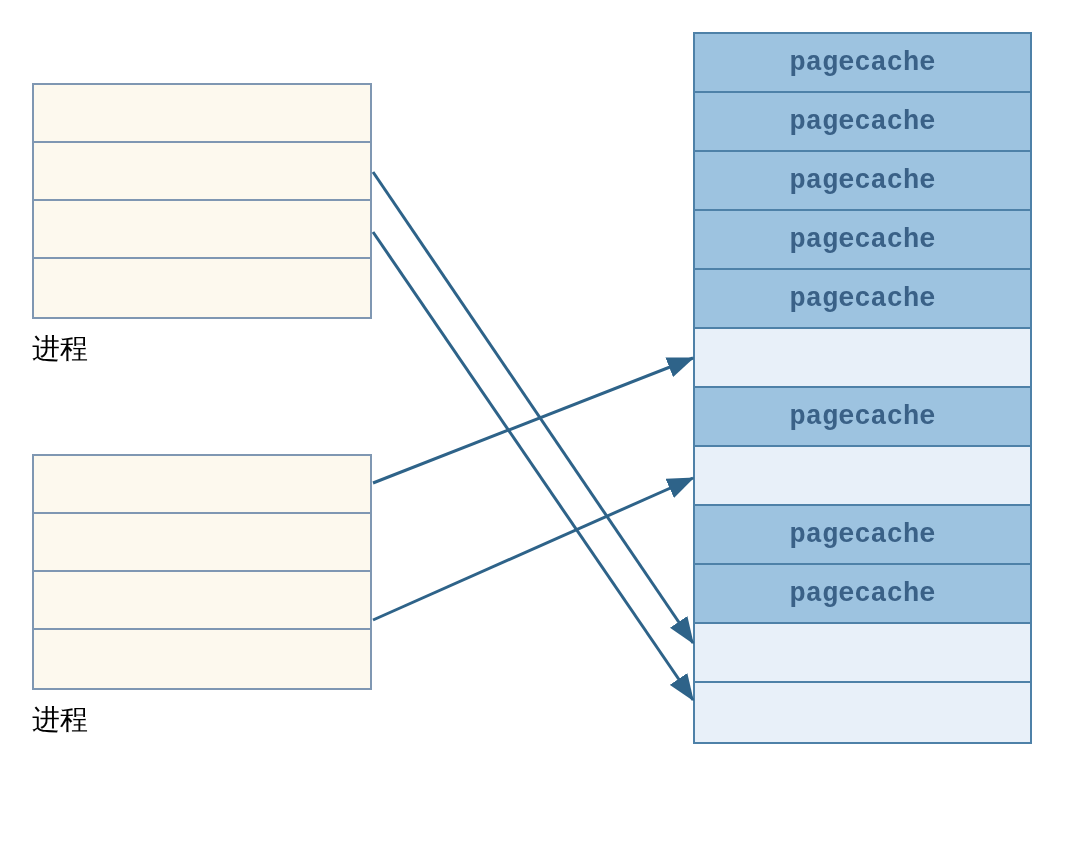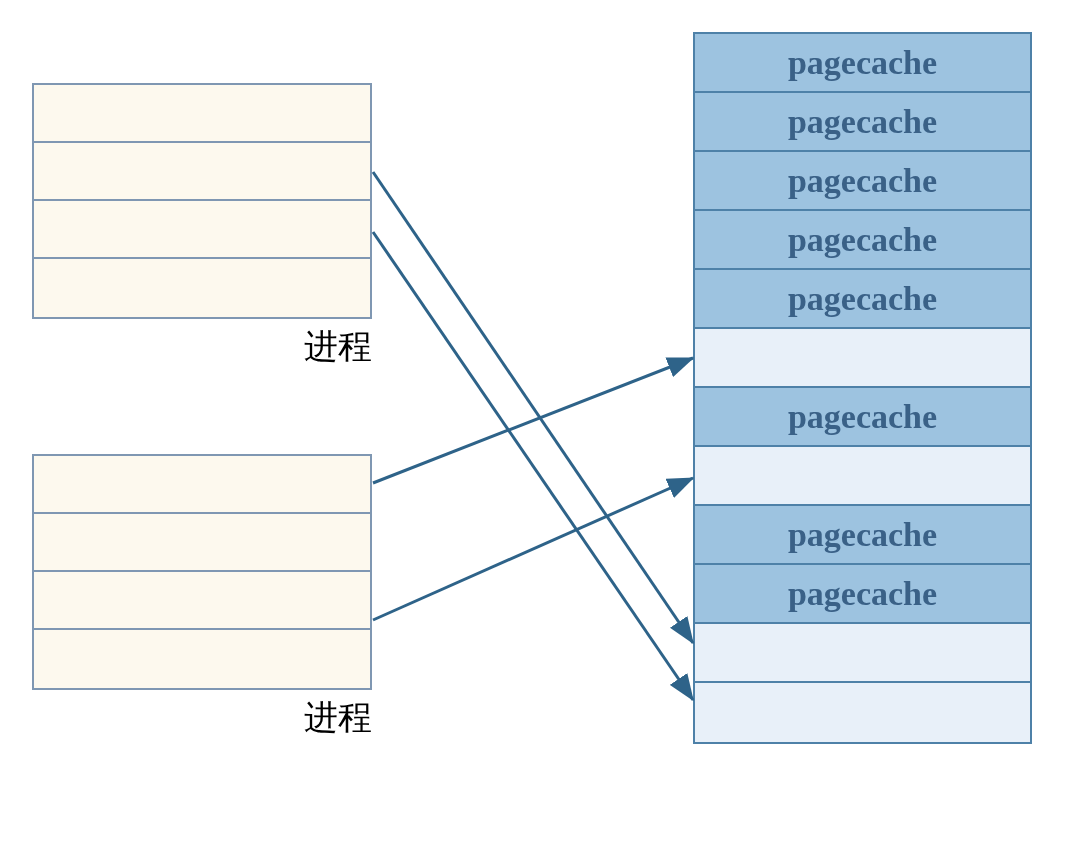--- a/index.html
+++ b/index.html
@@ -40,24 +40,24 @@
     background: #FDF9EE;
     border-bottom: 2px solid #7F97B2;
   }
   .process-row:last-child {
     border-bottom: none;
   }
   .process-label {
     position: absolute;
     left: 0;
     width: 340px;
-    text-align: right;
-    font-size: 34px;
+    text-align: left;
+    font-size: 28px;
     color: #000000;
-    font-family: Liberation Mono, monospace;
+    font-family: Liberation Serif, serif;
     line-height: 46px;
     white-space: nowrap;
   }
 
   
   #pagecache-column {
     position: absolute;
     left: 693px;
     top: 32px;
     width: 339px;
@@ -76,25 +76,25 @@
   .cache-row:last-child {
     border-bottom: none;
   }
   .cache-row.filled {
     background: #9DC3E0;
   }
   .cache-row.empty {
     background: #E8F0F9;
   }
   .cache-label {
-    font-size: 34px;
+    font-size: 27px;
     font-weight: bold;
     color: #3A6187;
     letter-spacing: 0px;
-    font-family: Liberation Serif, serif;
+    font-family: Liberation Mono, monospace;
     white-space: nowrap;
   }
 
   
   #arrow-layer {
     position: absolute;
     left: 0; top: 0;
     width: 1080px;
     height: 852px;
     pointer-events: none;

